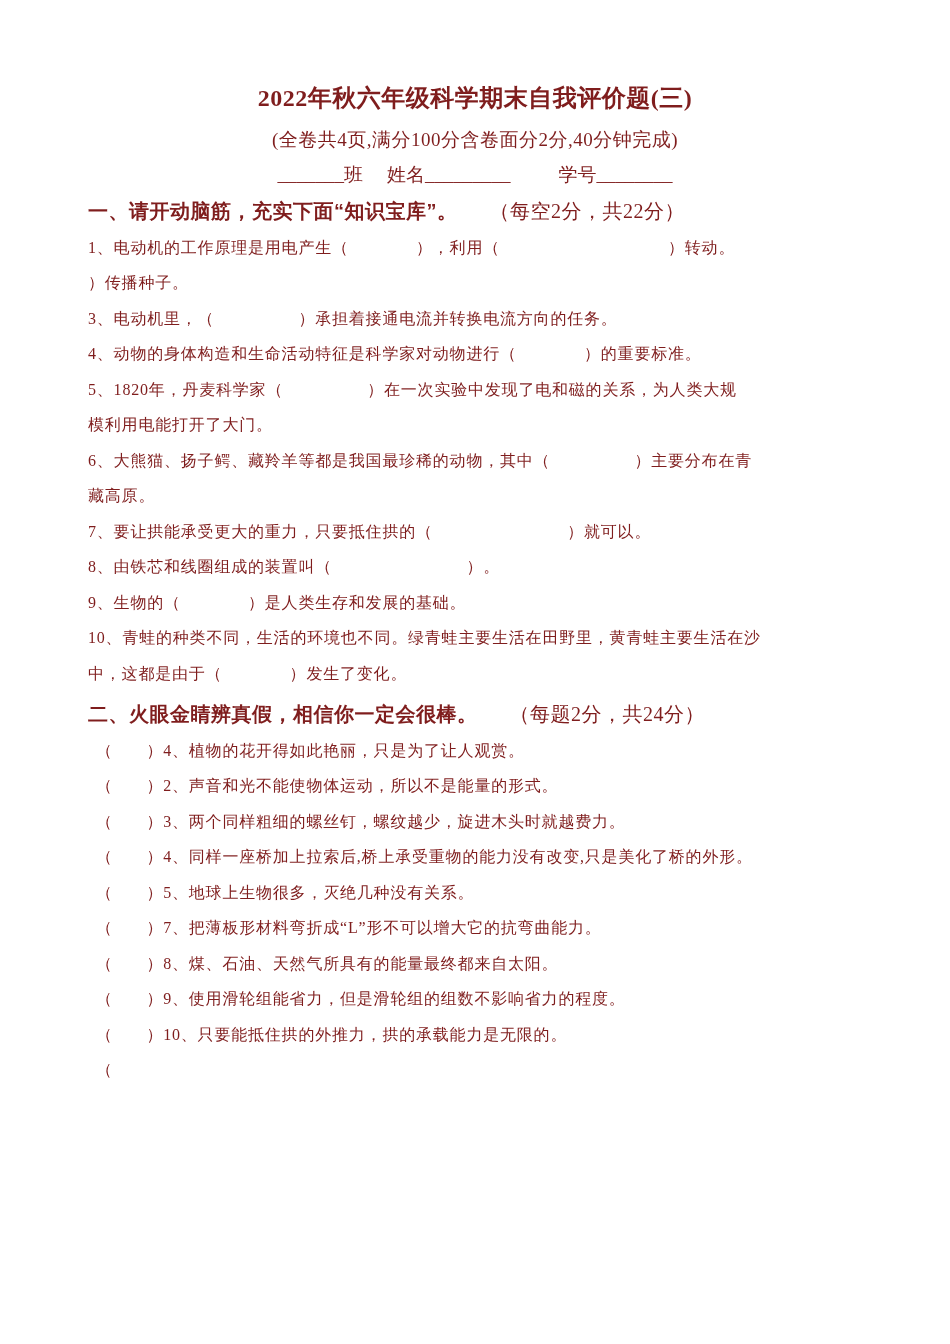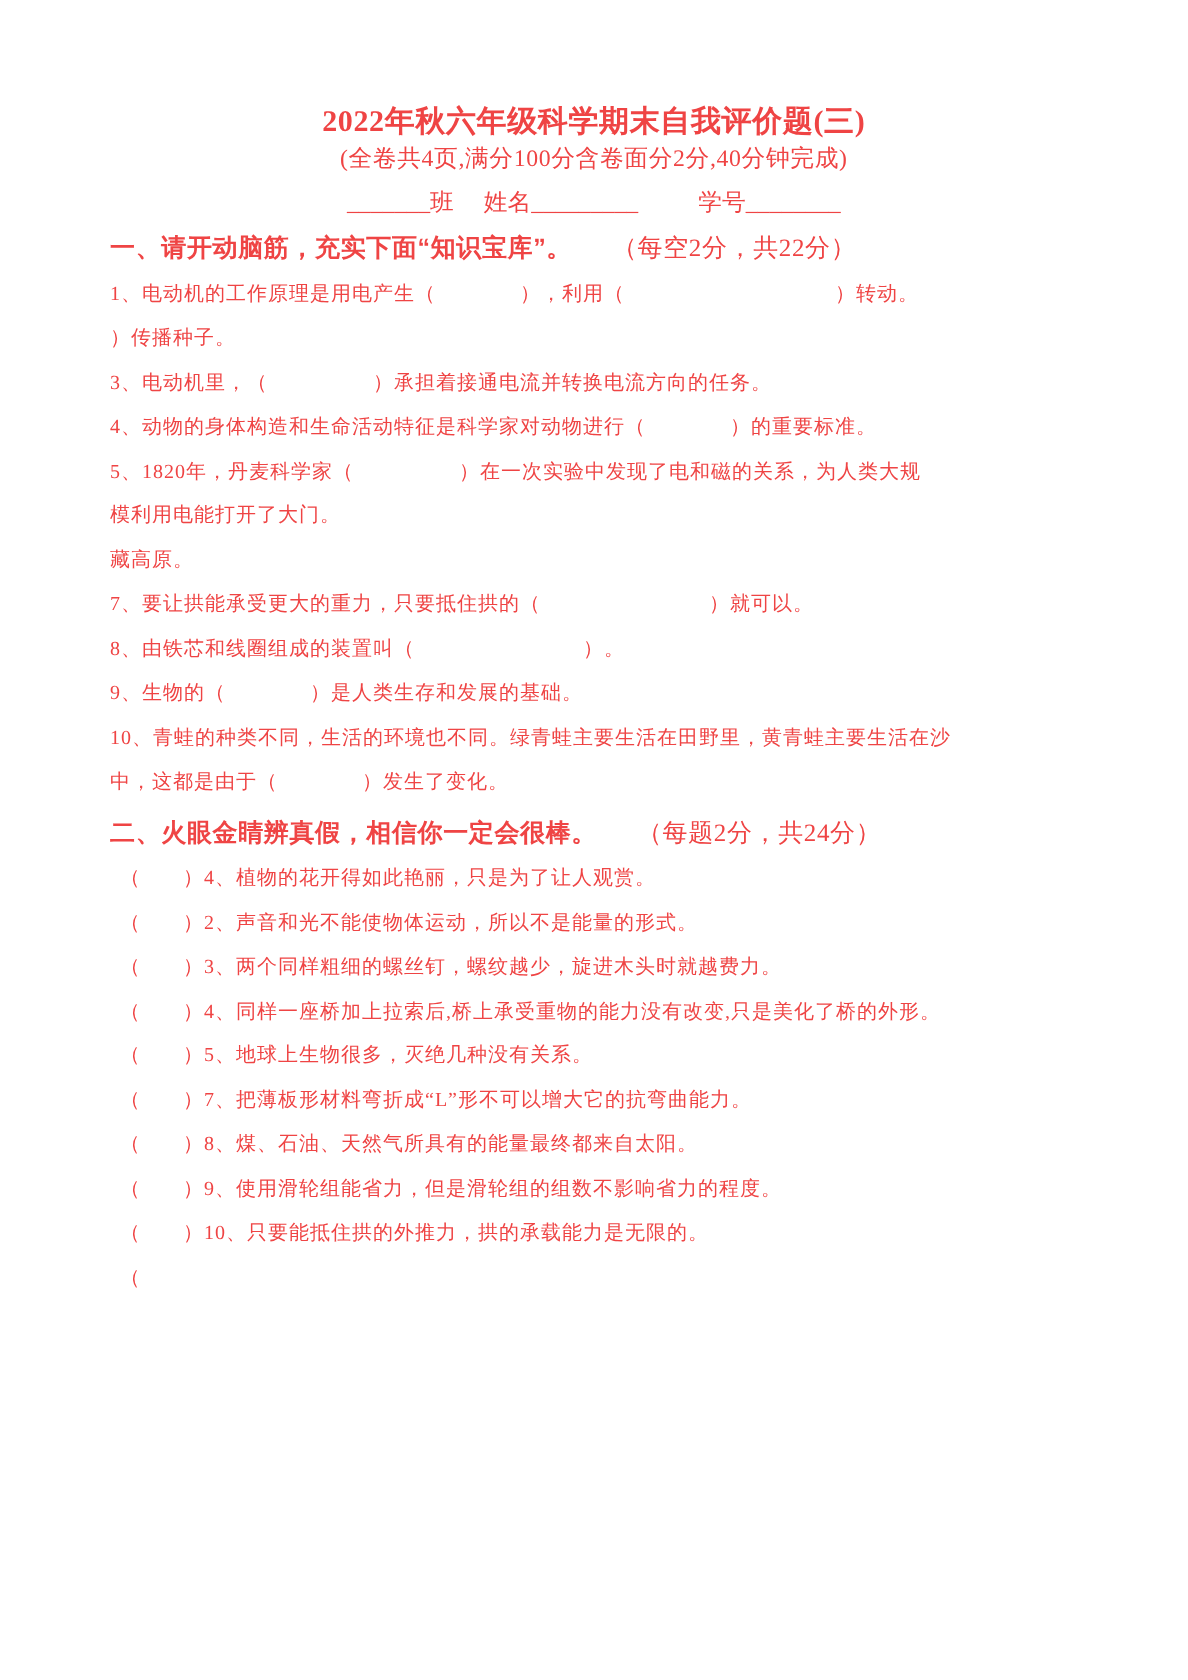--- a/index.html
+++ b/index.html
@@ -2,37 +2,37 @@
 <html><head>
 <meta charset="utf-8">
 <style>
   html, body { margin: 0; padding: 0; background: #e8e8e8; }
   .page {
     position: relative;
     width: 950px;
     height: 1344px;
     margin: 0 auto;
     background: #ffffff;
-    color: #ef4444;
+    color: #7f1d1d;
     overflow: hidden;
     font-family: "Liberation Serif", "DejaVu Serif", serif;
   }
   .inner { padding: 83px 88px 0 88px; }
 
   .title {
     text-align: center;
     font-family: "Liberation Serif", "DejaVu Serif", serif;
     font-weight: 700;
     font-size: 24px;
     line-height: 30px;
     letter-spacing: 0.5px;
     white-space: pre;
   }
   .subtitle {
-    margin-top: 2px;
+    margin-top: 14px;
     text-align: center;
     font-size: 19px;
     line-height: 26px;
     letter-spacing: 0.5px;
     white-space: pre;
   }
   .fields {
     margin-top: 9px;
     text-align: center;
     font-size: 19px;
@@ -83,20 +83,21 @@
     <div class="fields"><span>_______</span><span>班</span><span class="gap-sm">姓名</span><span>_________</span><span class="gap-lg">学号</span><span>________</span></div>
 
     <div id="content">
         <div class="section-heading"><span class="heading-bold">一、请开动脑筋，充实下面“知识宝库”。</span><span class="heading-score">（每空2分，共22分）</span></div>
         <div class="line">1、电动机的工作原理是用电产生（　　　　），利用（　　　　　　　　　　）转动。</div>
         <div class="line">）传播种子。</div>
         <div class="line">3、电动机里，（　　　　　）承担着接通电流并转换电流方向的任务。</div>
         <div class="line">4、动物的身体构造和生命活动特征是科学家对动物进行（　　　　）的重要标准。</div>
         <div class="line">5、1820年，丹麦科学家（　　　　　）在一次实验中发现了电和磁的关系，为人类大规</div>
         <div class="line">模利用电能打开了大门。</div>
+        <div class="line">6、大熊猫、扬子鳄、藏羚羊等都是我国最珍稀的动物，其中（　　　　　）主要分布在青</div>
         <div class="line">藏高原。</div>
         <div class="line">7、要让拱能承受更大的重力，只要抵住拱的（　　　　　　　　）就可以。</div>
         <div class="line">8、由铁芯和线圈组成的装置叫（　　　　　　　　）。</div>
         <div class="line">9、生物的（　　　　）是人类生存和发展的基础。</div>
         <div class="line">10、青蛙的种类不同，生活的环境也不同。绿青蛙主要生活在田野里，黄青蛙主要生活在沙</div>
         <div class="line">中，这都是由于（　　　　）发生了变化。</div>
         <div class="section-heading"><span class="heading-bold">二、火眼金睛辨真假，相信你一定会很棒。</span><span class="heading-score">（每题2分，共24分）</span></div>
         <div class="line tf">（　　）4、植物的花开得如此艳丽，只是为了让人观赏。</div>
         <div class="line tf">（　　）2、声音和光不能使物体运动，所以不是能量的形式。</div>
         <div class="line tf">（　　）3、两个同样粗细的螺丝钉，螺纹越少，旋进木头时就越费力。</div>

